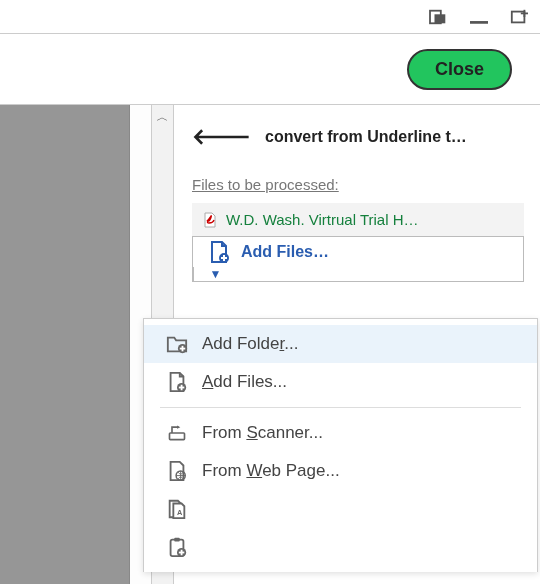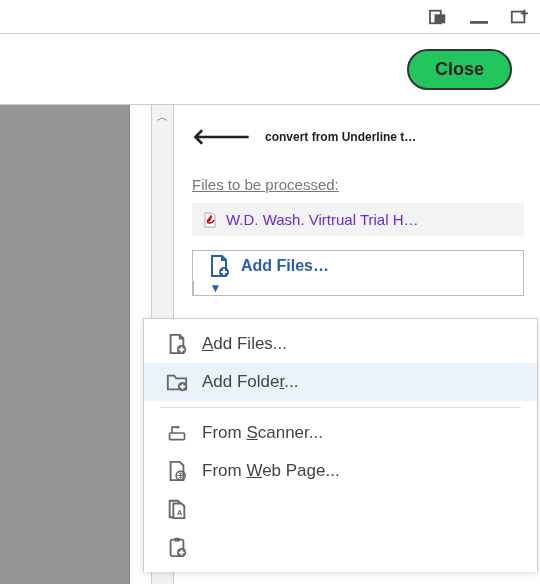--- a/index.html
+++ b/index.html
@@ -61,33 +61,32 @@
     padding: 18px 16px 0 18px;
     position: relative;
   }
   .panel-header {
     display: flex;
     align-items: center;
     gap: 14px;
     margin-bottom: 26px;
   }
   .back-arrow { font-size: 22px; color: #222; cursor: pointer; font-weight: bold; }
-  .panel-title { font-size: 12px; font-weight: 700; color: #222; white-space: nowrap; overflow: hidden; text-overflow: ellipsis; }
+  .panel-title { font-size: 16px; font-weight: 700; color: #222; white-space: nowrap; overflow: hidden; text-overflow: ellipsis; }
 
   .section-label { font-size: 15px; color: #777; margin-bottom: 10px; text-decoration: underline; }
 
   .file-item {
     background: #f3f3f3;
     padding: 8px 10px;
     font-size: 15px;
-    color: #6d28d9;
+    color: #15803d;
     display: flex;
     align-items: center;
     gap: 8px;
-    margin-bottom: 14px;
     white-space: nowrap; overflow: hidden; text-overflow: ellipsis;
     cursor: pointer;
   }
   .pdf-icon {
     width: 16px; height: 16px;
     display: inline-flex; align-items: center; justify-content: center;
     font-size: 14px; color: #c00;
   }
 
   .addfiles-bar {
@@ -206,43 +205,43 @@
             </svg>
         </span>
         <span>Add Files…</span>
       </div>
       <div class="addfiles-caret">▼</div>
     </div>
   </div>
 </div>
 
 <div class="dropdown">
+  <div class="menu-item hover">
+    <span class="mi-icon">
+      <svg viewBox="0 0 24 24" width="24" height="22">
+          <path d="M2 5h7l2 3h11v12H2z" fill="none" stroke="#666" stroke-width="2"></path>
+          <circle cx="18" cy="17" r="5" fill="#666"></circle>
+          <line x1="18" y1="14" x2="18" y2="20" stroke="#fff" stroke-width="2"></line>
+          <line x1="15" y1="17" x2="21" y2="17" stroke="#fff" stroke-width="2"></line>
+        </svg>
+    </span>
+    <span>Add Folde<span class="underline-char">r</span>...</span>
+  </div>
   <div class="menu-item">
     <span class="mi-icon">
       <svg viewBox="0 0 24 24" width="22" height="22">
           <path d="M5 2h10l4 4v16H5z" fill="none" stroke="#666" stroke-width="2"></path>
           <path d="M15 2v4h4" fill="none" stroke="#666" stroke-width="2"></path>
           <circle cx="17" cy="18" r="5" fill="#666"></circle>
           <line x1="17" y1="15" x2="17" y2="21" stroke="#fff" stroke-width="2"></line>
           <line x1="14" y1="18" x2="20" y2="18" stroke="#fff" stroke-width="2"></line>
         </svg>
     </span>
     <span><span class="underline-char">A</span><span>dd Files...</span></span>
   </div>
-  <div class="menu-item hover">
-    <span class="mi-icon">
-      <svg viewBox="0 0 24 24" width="24" height="22">
-          <path d="M2 5h7l2 3h11v12H2z" fill="none" stroke="#666" stroke-width="2"></path>
-          <circle cx="18" cy="17" r="5" fill="#666"></circle>
-          <line x1="18" y1="14" x2="18" y2="20" stroke="#fff" stroke-width="2"></line>
-          <line x1="15" y1="17" x2="21" y2="17" stroke="#fff" stroke-width="2"></line>
-        </svg>
-    </span>
-    <span>Add Folde<span class="underline-char">r</span>...</span>
-  </div>
   <div class="sep"></div>
   <div class="menu-item">
     <span class="mi-icon">
       <svg viewBox="0 0 24 24" width="24" height="20">
           <rect x="3" y="12" width="18" height="8" rx="1" fill="none" stroke="#666" stroke-width="2"></rect>
           <path d="M6 12 L6 5 L14 5" fill="none" stroke="#666" stroke-width="2"></path>
           <path d="M12 3l4 2-4 2" fill="#666"></path>
         </svg>
     </span>
     <span>From <span class="underline-char">S</span>canner...</span>

